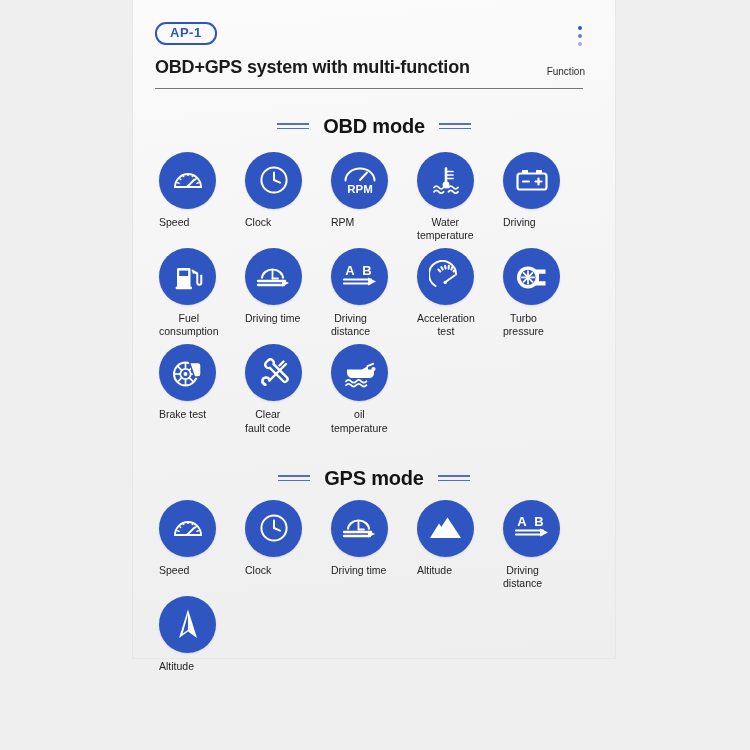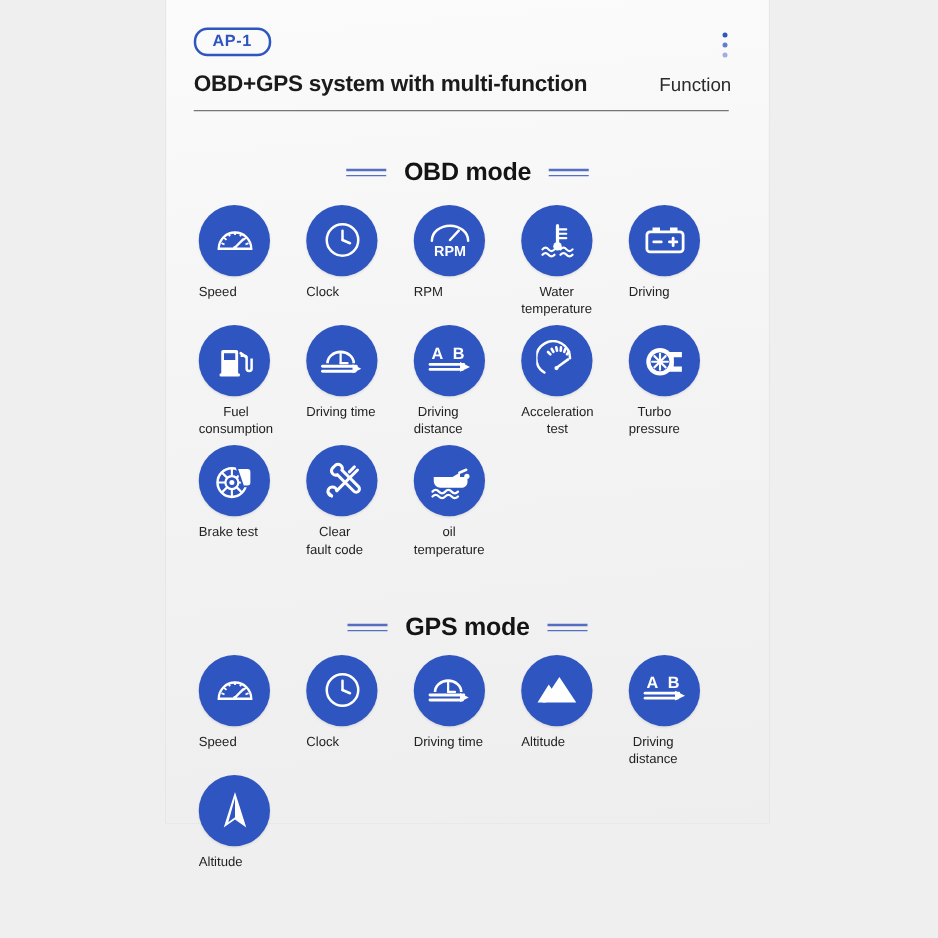--- a/index.html
+++ b/index.html
@@ -56,36 +56,36 @@
     display:flex;align-items:flex-end;justify-content:space-between;
   }
   .maintitle{
     font-size:18px;
     font-weight:bold;
     color:#1b1b1b;
     letter-spacing:-.2px;
     line-height:1.2;
   }
   .functionlbl{
-    font-size:15px;
+    font-size:10px;
     color:#2b2b2b;
     padding-bottom:2px;
     white-space:nowrap;
     margin-left:10px;
   }
   .hrule{
     margin:9px 32px 0 22px;
     height:1px;background:#4a4a4a;opacity:.75;
   }
 
   
   .section-head{
     display:flex;align-items:center;justify-content:center;
     gap:14px;
-    margin-top:38px;
+    margin-top:26px;
   }
   .section-head.gps{}
   .sh-lines{display:flex;flex-direction:column;gap:3px;width:32px;}
   .sh-lines span{display:block;height:1.5px;background:#3a57b8;opacity:.85;}
   .sh-title{
     font-size:20px;font-weight:bold;color:#141414;letter-spacing:-.2px;
   }
 
   
   .grid{

